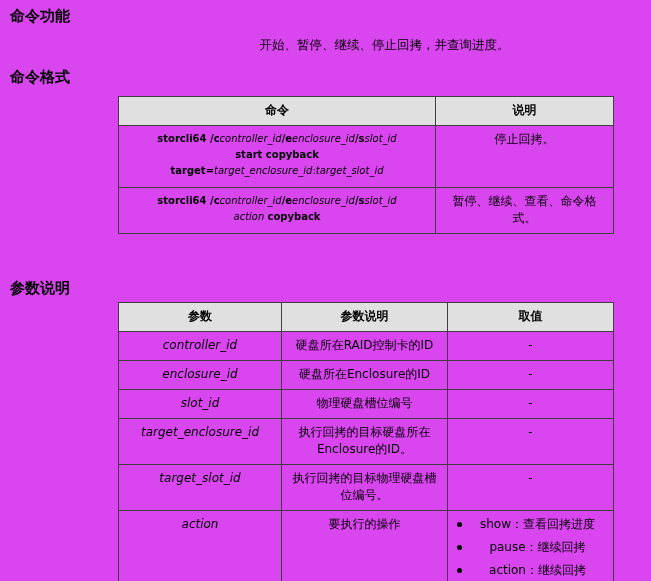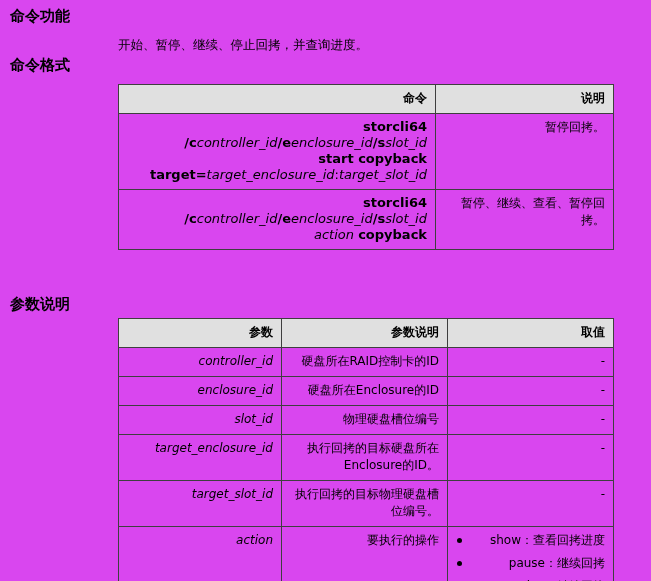--- a/index.html
+++ b/index.html
@@ -22,51 +22,52 @@
     font-size: 15px;
     font-weight: 700;
     line-height: 18px;
     color: #000000;
   }
   .sec-title.first { padding-top: 7px; }
   .body-text {
     margin: 12px 0 0 118px;
     font-size: 12.5px;
     line-height: 16px;
+    text-align: center;
   }
-  .t2 { margin-top: 3px; }
+  .t2 { margin-top: 15px; }
   .t3 { margin-top: 45px; }
   table {
     border-collapse: collapse;
     table-layout: fixed;
     margin: 10px 0 0 118px;
     width: 495px;
     font-size: 12px;
   }
   .param-table { margin-top: 5px; }
   th, td {
     border: 1px solid #3f3f3f;
     padding: 5px 8px 6px 8px;
-    text-align: right;
+    text-align: center;
     vertical-align: top;
     line-height: 17px;
     overflow: hidden;
   }
   th {
     background: #e0e0e0;
     font-weight: 700;
     font-size: 12px;
   }
   .cmd-table col.c1 { width: 317px; }
   .cmd-table col.c2 { width: 178px; }
   .param-table col.c1 { width: 163px; }
   .param-table col.c2 { width: 166px; }
   .param-table col.c3 { width: 166px; }
   .cmd-cell {
-    font-size: 13px;
+    font-size: 10px;
     line-height: 16px;
     letter-spacing: 0;
   }
   .cmd-row-1 td { height: 50px; }
   .cmd-row-2 td { height: 28px; }
   .param-cell { font-style: italic; font-size: 12px; }
   .pr-tall td { height: 30px; }
   .pr-action td { height: 80px; }
   ul.value-list {
     margin: 0;
@@ -107,25 +108,25 @@
       </colgroup>
     <thead>
       <tr>
         <th>命令</th>
         <th>说明</th>
       </tr>
     </thead>
     <tbody>
       <tr class="cmd-row-1">
         <td class="cmd-cell"><span style="font-weight: 700;">storcli64 /c</span><span style="font-style: italic;">controller_id</span><span style="font-weight: 700;">/e</span><span style="font-style: italic;">enclosure_id</span><span style="font-weight: 700;">/s</span><span style="font-style: italic;">slot_id</span><br><span style="font-weight: 700;">start copyback</span><br><span style="font-weight: 700;">target=</span><span style="font-style: italic;">target_enclosure_id</span><span>:</span><span style="font-style: italic;">target_slot_id</span></td>
-        <td>暂停回拷。</td>
+        <td>停止回拷。</td>
       </tr>
       <tr class="cmd-row-2">
         <td class="cmd-cell"><span style="font-weight: 700;">storcli64 /c</span><span style="font-style: italic;">controller_id</span><span style="font-weight: 700;">/e</span><span style="font-style: italic;">enclosure_id</span><span style="font-weight: 700;">/s</span><span style="font-style: italic;">slot_id</span><br><span style="font-style: italic;">action</span><span> </span><span style="font-weight: 700;">copyback</span></td>
-        <td>暂停、继续、查看、暂停回拷。</td>
+        <td>暂停、继续、查看、命令格式。</td>
       </tr>
     </tbody>
   </table>
 
   <h2 class="sec-title t3">参数说明</h2>
 
   <table class="param-table">
     <colgroup>
         <col class="c1">
         <col class="c2">

